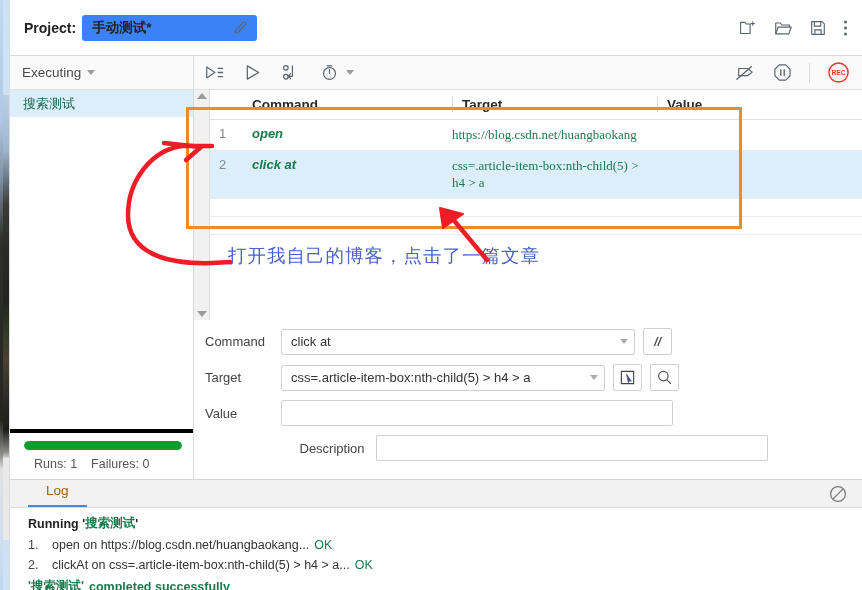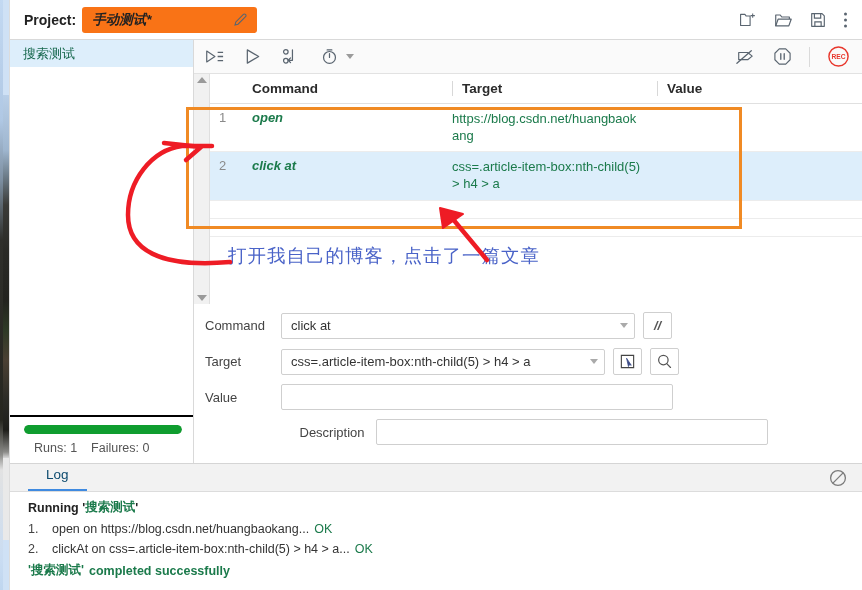--- a/index.html
+++ b/index.html
@@ -35,31 +35,31 @@
   }
 
   .ide {
     position:absolute; left:9px; top:0; right:0; bottom:0;
     background:#fff;
     border-left:1px solid #dcdcdc;
   }
 
   
   .header {
-    height: 40px;
+    height: 56px;
     border-bottom: 1px solid #d9d9d9;
     display:flex; align-items:center;
     padding: 0 10px 0 14px;
     background:#fff;
   }
   .proj-label { font-weight:bold; font-size:14px; color:#222; margin-right:4px; white-space:nowrap; }
   .proj-namebox {
     display:flex; align-items:center; justify-content:space-between;
-    background:#f97316; border-radius:3px;
-    height:26px; min-width:175px; padding:0 8px 0 10px; margin-left:2px;font-style:italic;
+    background:#3b82f6; border-radius:3px;
+    height:26px; min-width:175px; padding:0 8px 0 10px; margin-left:2px;
   }
   .proj-name { font-weight:bold; font-size:13.5px; color:#222; }
   .hdr-spacer { flex:1; }
   .hdr-icons { display:flex; align-items:center; gap:16px; padding-right:4px;}
   .icn { color:#5a6570; display:flex; align-items:center; justify-content:center; cursor:pointer; }
 
   
   .body-split { display:flex; height: 423px; }
 
   
@@ -77,21 +77,21 @@
   }
   .exec-label { font-size:13.5px; color:#4a4a4a; }
   .caret-dn { width:0;height:0;border-left:4px solid transparent;border-right:4px solid transparent;border-top:5px solid #9b9b9b; }
   .test-list { flex:1; overflow:hidden; background:#fff; }
   .test-item {
     height:27px; display:flex; align-items:center;
     padding-left:13px; font-size:13px; color:#15664b;
     background:#ddeefb;
   }
   .run-summary {
-    border-top:2px solid #000000;
+    border-top:4px solid #000000;
     padding:8px 12px 8px 14px;
     background:#fff;
   }
   .progress-outer { height:9px; border-radius:5px; background:#e6e6e6; width:158px; overflow:hidden; }
   .progress-inner { height:9px; border-radius:5px; background:#0f9d2f; }
   .run-stats { margin-top:7px; font-size:12.5px; color:#555; display:flex; gap:14px; padding-left:10px;}
 
   
   .right-panel { flex:1; display:flex; flex-direction:column; min-width:0; position:relative; }
   .play-toolbar {
@@ -123,21 +123,21 @@
   table.cmds th.num-col, table.cmds td.num-col { width:32px; padding-left:9px; }
   table.cmds th.cmd-col, table.cmds td.cmd-col { width:200px; }
   table.cmds th.tgt-col, table.cmds td.tgt-col { width:205px; }
   table.cmds th .thsep { border-left:1px solid #d8d8d8; padding-left:9px; display:block; }
   table.cmds td {
     font-size:13px; padding:6px 6px 7px 10px; vertical-align:top;
     border-bottom:1px solid #ececec;
   }
   td.num-col { color:#8a8a8a; font-size:12.5px; }
   td.cmd-col { font-style:italic; color:#1b7a4b;font-weight:bold; }
-  td.tgt-col { color:#1b7a4b; word-break:break-all; line-height:1.32; }
+  td.tgt-col { color:#1b7a4b; word-break:break-all; line-height:1.32;font-family:Liberation Serif, serif; }
   tr.row-sel td { background:#ddeefb; }
   tr.row-empty td { height:18px; border-bottom:1px solid #ececec; }
 
   
   .vscroll {
     position:absolute; left:0; top:0; width:16px; height:100%;
     background:#f1f1f1; border-right:1px solid #dfdfdf;
     display:flex; flex-direction:column; align-items:center; justify-content:space-between;
     padding:3px 0;
   }
@@ -177,21 +177,21 @@
   
   .log-panel { border-top:1px solid #d5d5d5; height:127px; background:#fff; position:relative; }
   .log-tabs {
     height:28px; background:#f2f2f2; border-bottom:1px solid #dcdcdc;
     display:flex; align-items:flex-end; padding-left:18px;
   }
   .log-tab {
     font-size:13.5px; color:#4a4a4a; padding:0 18px 5px 18px; height:27px;
     display:flex; align-items:center; cursor:pointer;
   }
-  .log-tab.active { color:#0c4a6e; border-bottom:2px solid #3f8ae0; }
+  .log-tab.active { color:#a16207; border-bottom:2px solid #3f8ae0; }
   .clear-log { position:absolute; right:14px; top:4px; color:#777; }
   .log-body { padding:7px 0 0 18px; font-size:12.5px; }
   .log-line { margin-bottom:6px; color:#333; display:flex;align-items:center; }
   .log-head { font-weight:bold; color:#222; }
   .log-head .tname { color:#1b7a4b; }
   .log-num { width:24px; flex:0 0 24px; color:#444; }
   .log-ok { color:#1b7a4b; }
   .log-done { font-weight:bold; color:#1b7a4b; }
   .log-done .tname2 { color:#1b7a4b; }
 </style>
@@ -241,20 +241,24 @@
             <circle cx="2.5" cy="9" r="1.5" fill="#5a6570"></circle>
             <circle cx="2.5" cy="15" r="1.5" fill="#5a6570"></circle>
           </svg>
         </span>
       </div>
     </div>
 
     <div class="body-split">
 
       <div class="left-panel">
+        <div class="exec-bar">
+          <span class="exec-label">Executing</span>
+          <span class="caret-dn"></span>
+        </div>
         <div class="test-list">
           <div class="test-item">
             <span>搜索测试</span>
           </div>
         </div>
         <div class="run-summary">
           <div class="progress-outer">
             <div class="progress-inner" style="width:100%"></div>
           </div>
           <div class="run-stats">

